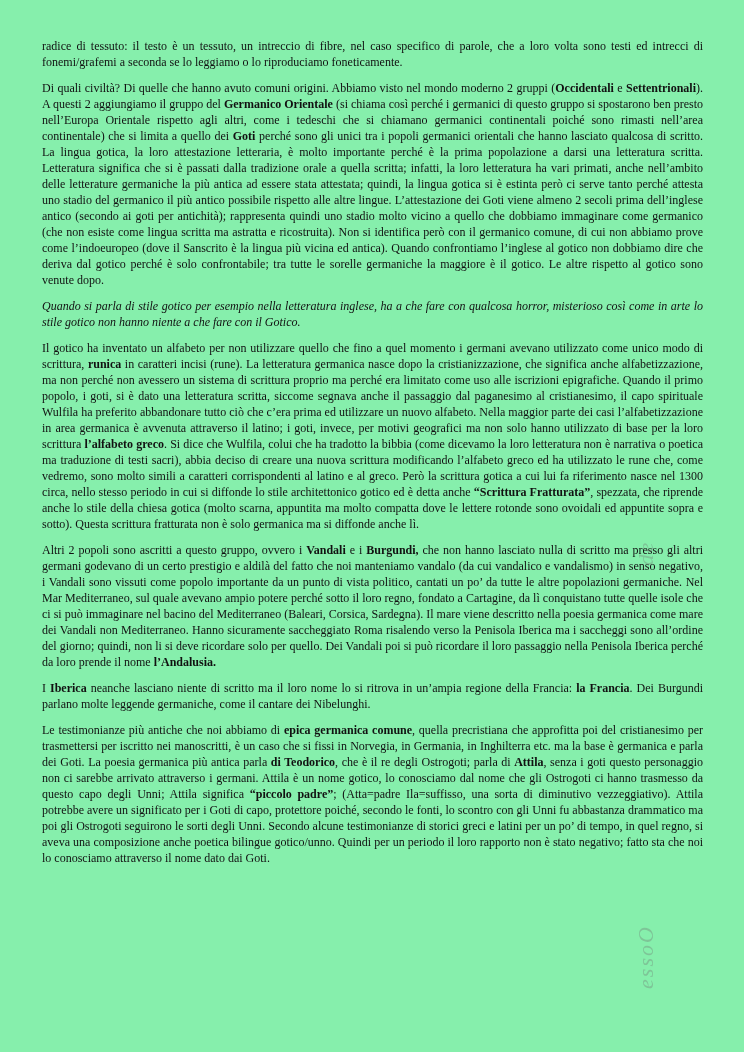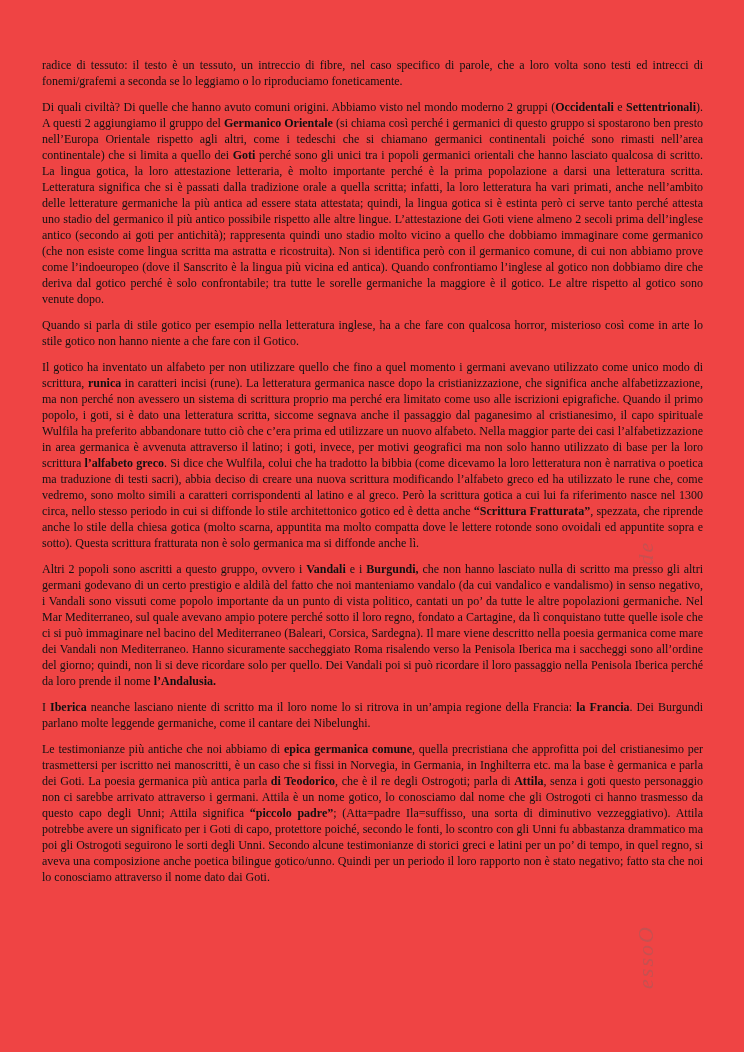--- a/index.html
+++ b/index.html
@@ -5,35 +5,35 @@
   html,body{margin:0;padding:0;}
   body{
     width:744px;height:1052px;
     background:#ffffff;
     overflow:hidden;
     position:relative;
     font-family:"Liberation Serif","DejaVu Serif",serif;
   }
   .page{
     position:absolute;inset:0;
-    padding:57px 41px 30px 42px;
+    padding:38px 41px 30px 42px;
     box-sizing:border-box;
-    background:#ef4444;
+    background:#86efac;
   }
   .doc{
     color:#111111;
     font-size:12px;
     line-height:16px;
     text-align:justify;
   }
   .doc p{
     margin:0 0 10px 0;
     padding:0;
   }
-  .doc p.italic{}
+  .doc p.italic{font-style:italic;}
   .b{font-weight:bold;}
   .u{}
   .watermark{
     position:absolute;
     left:616px;
     top:540px;
     width:60px;
     height:430px;
     display:flex;
     flex-direction:column;

